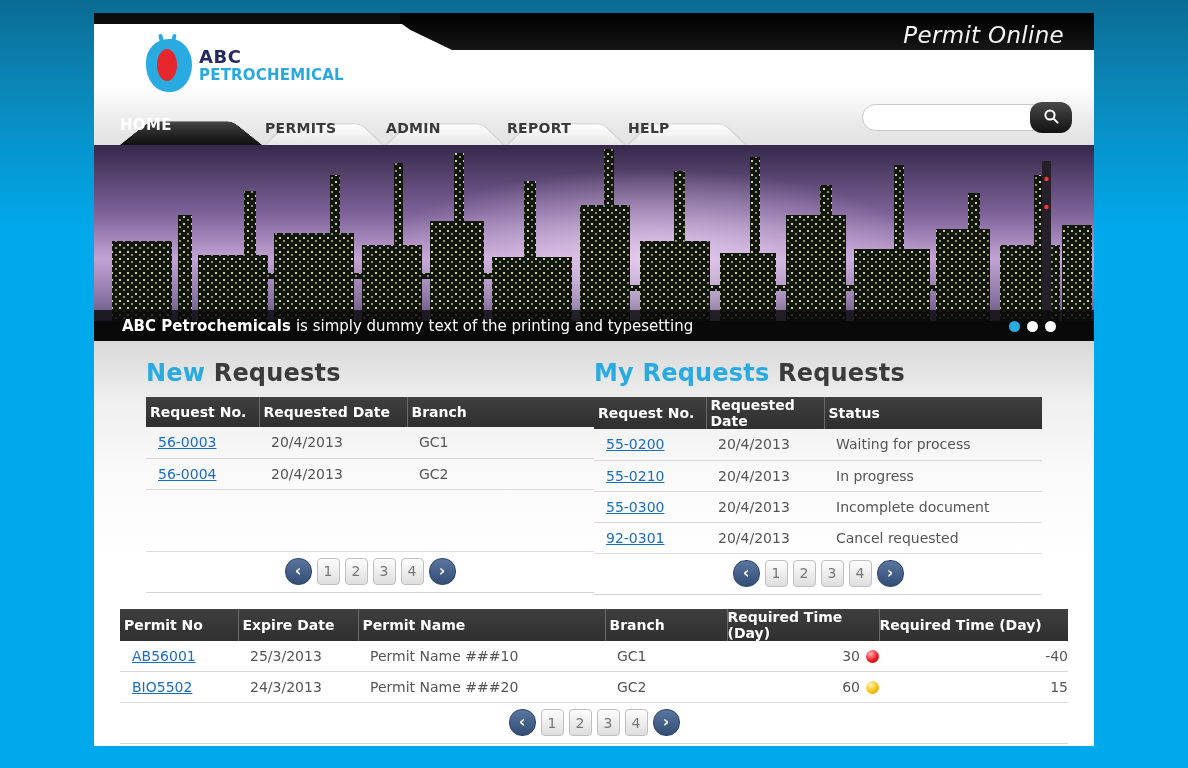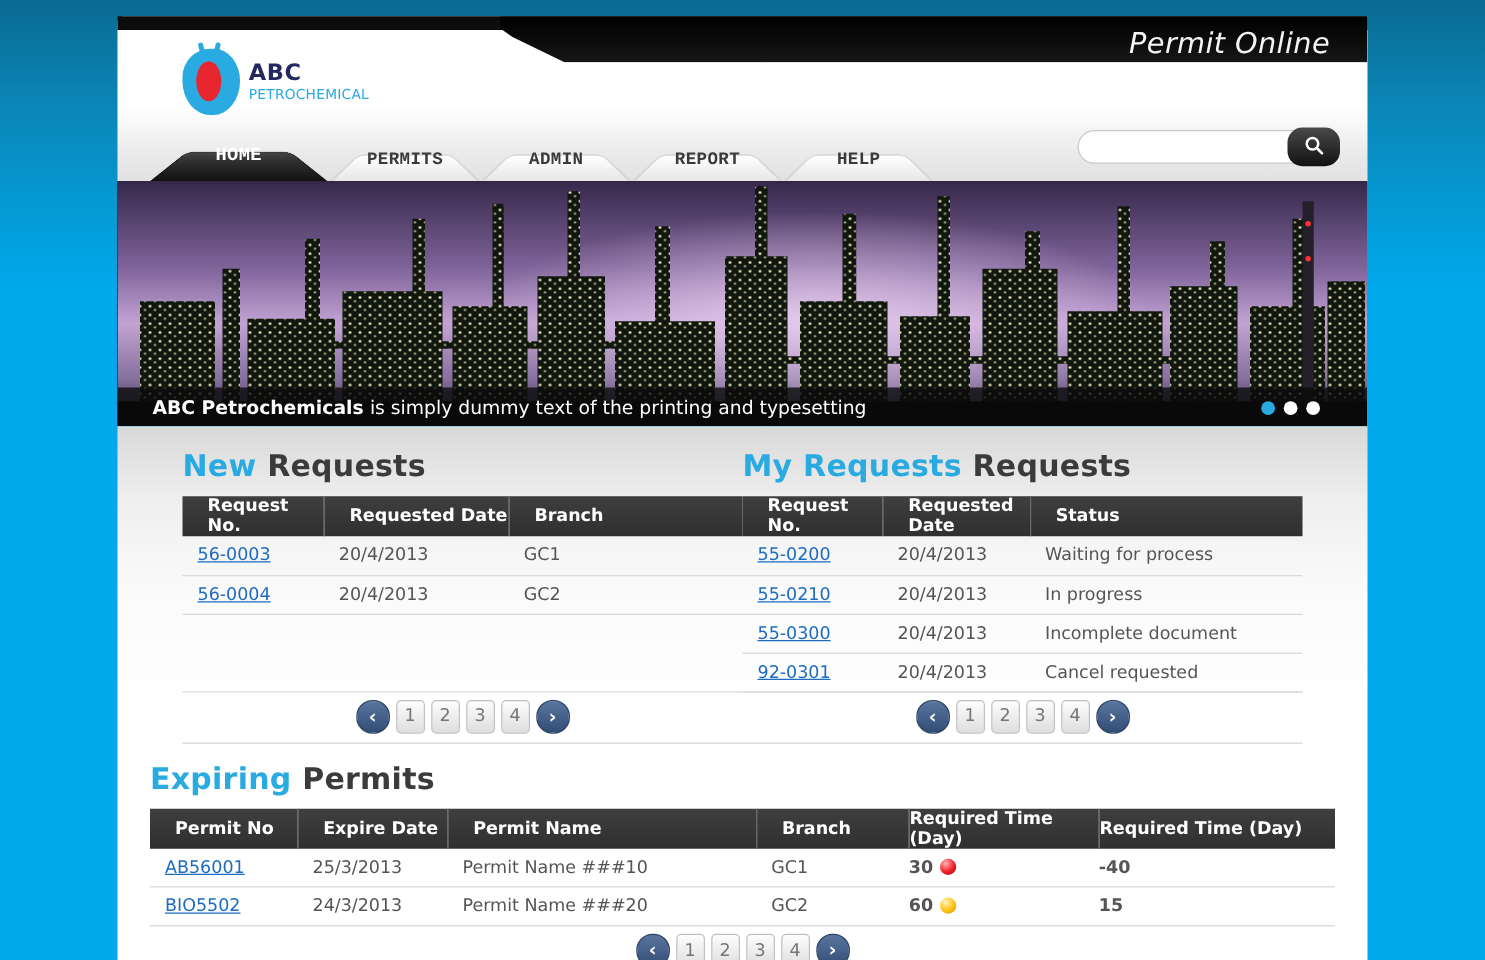--- a/index.html
+++ b/index.html
@@ -32,38 +32,38 @@
   .logo-mark { position:relative; width:46px; height:53px; background:#29aae1;
     border-radius:50% 46% 48% 50% / 44% 50% 53% 52%; }
   .logo-mark::before, .logo-mark::after {
     content:""; position:absolute; top:-5px; width:4px; height:8px; background:#29aae1; border-radius:2px;
   }
   .logo-mark::before { left:13px; transform:rotate(-14deg); }
   .logo-mark::after  { left:26px; transform:rotate(12deg); }
   .logo-core { position:absolute; left:11px; top:10px; width:20px; height:32px; background:#e8262d; border-radius:50%; }
   .logo-text { margin-left:7px; line-height:1; }
   .logo-text .l1 { font-size:18px; font-weight:bold; color:#24295f; letter-spacing:.5px; }
-  .logo-text .l2 { font-size:11px; font-weight:normal; color:#29a8e0; letter-spacing:.2px; margin-top:2px; }
+  .logo-text .l2 { font-size:15px; font-weight:bold; color:#29a8e0; letter-spacing:.2px; margin-top:2px; }
 
   .search-wrap { position:absolute; top:89px; right:22px; width:210px; height:31px; }
   .search-input {
     position:absolute; left:0; top:2px; width:192px; height:27px;
     border:1px solid #c9c9c9; border-radius:14px; background:#fff;
     padding:0 40px 0 14px; font-size:13px; color:#444; outline:none;
   }
   .search-button {
     position:absolute; right:0; top:0; width:42px; height:31px;
     border:none; border-radius:12px; cursor:pointer;
     background:linear-gradient(180deg,#4a4a4a,#111111);
     display:flex; align-items:center; justify-content:center;
   }
 
   .tabs { position:absolute; bottom:0; left:26px; display:flex; align-items:flex-end; }
   .tab { position:relative; height:34px; min-width:118px; margin-right:3px;
-    display:flex; align-items:center; justify-content:center; cursor:pointer;font-family:Liberation Mono, monospace; }
+    display:flex; align-items:center; justify-content:flex-start; cursor:pointer; }
   .tab::before { content:""; position:absolute; inset:0;
     background:linear-gradient(180deg,#ffffff 0%,#f3f3f3 60%,#e7e7e7 100%);
     border:1px solid #d2d2d2; border-bottom:none; border-radius:9px 9px 0 0;
     transform:perspective(12px) rotateX(12deg); transform-origin:50% 100%;
     box-shadow:0 -1px 3px rgba(0,0,0,.18); }
   .tab .tab-label { position:relative; font-size:14px; font-weight:bold; color:#3a3a3a; letter-spacing:.3px; }
   .tab.active { height:41px; min-width:142px; }
   .tab.active::before { background:linear-gradient(180deg,#454545 0%,#2b2b2b 55%,#121212 100%); border-color:#101010; }
   .tab.active .tab-label { color:#ffffff; font-size:15px; }
 
@@ -85,26 +85,26 @@
     padding:10px 26px 2px; }
   h2.section-title { font-size:24px; color:#3b3b3b; font-weight:bold; margin:8px 0 10px; letter-spacing:.2px; }
   h2.section-title .accent { color:#29abe2; }
 
   .panels { display:flex; justify-content:center; }
   .panel { width:448px; }
 
   table.grid { width:100%; border-collapse:collapse; table-layout:fixed; }
   table.grid th {
     background:linear-gradient(180deg,#3f3f3f,#2f2f2f); color:#fff; font-size:14px; font-weight:600;
-    text-align:left; height:30px; padding:0 0 0 20px; border-right:1px solid #6a6a6a;
+    text-align:left; height:30px; padding:0 0 0 4px; border-right:1px solid #6a6a6a;
   }
   table.grid th:last-child { border-right:none; }
   table.grid td { height:31px; font-size:14px; color:#555; padding:0 0 0 12px; border-bottom:1px solid #d8d8d8; background:transparent; }
   table.grid a { color:#1c6cc0; text-decoration:underline; }
-  .t-center { text-align:left; padding-left:0 !important;font-weight:bold; }
+  .t-center { text-align:right; padding-left:0 !important; }
   th.t-center { padding-left:0; text-align:center;margin-left:20px; }
 
   .spacer-62 { height:62px; }
   .pager-zone { border-top:1px solid #dcdcdc; border-bottom:1px solid #d4d4d4;
     padding:6px 0 7px; display:flex; justify-content:center; margin-top:-1px; }
   .pager { display:flex; gap:5px; align-items:center; }
   .pg-btn {
     min-width:23px; height:27px; border:1px solid #bfbfbf; border-radius:4px;
     background:linear-gradient(180deg,#fdfdfd,#dedede); color:#767676; font-size:14px;
     cursor:pointer; font-family:inherit; padding:0 4px;
@@ -333,24 +333,20 @@
             <button class="pg-btn">2</button>
             <button class="pg-btn">3</button>
             <button class="pg-btn">4</button>
             <button class="pg-arrow">›</button>
           </div>
         </div>
       </div>
     </div>
 
     <div style="margin-top:14px;">
-      <h2 class="section-title">
-        <span class="accent">Expiring</span>
-        <span>Permits</span>
-      </h2>
       <table class="grid">
         <colgroup>
           <col style="width:118px">
             <col style="width:120px">
             <col style="width:247px">
           <col style="width:122px">
             <col style="width:152px">
             <col>
         </colgroup>
         <tbody>

